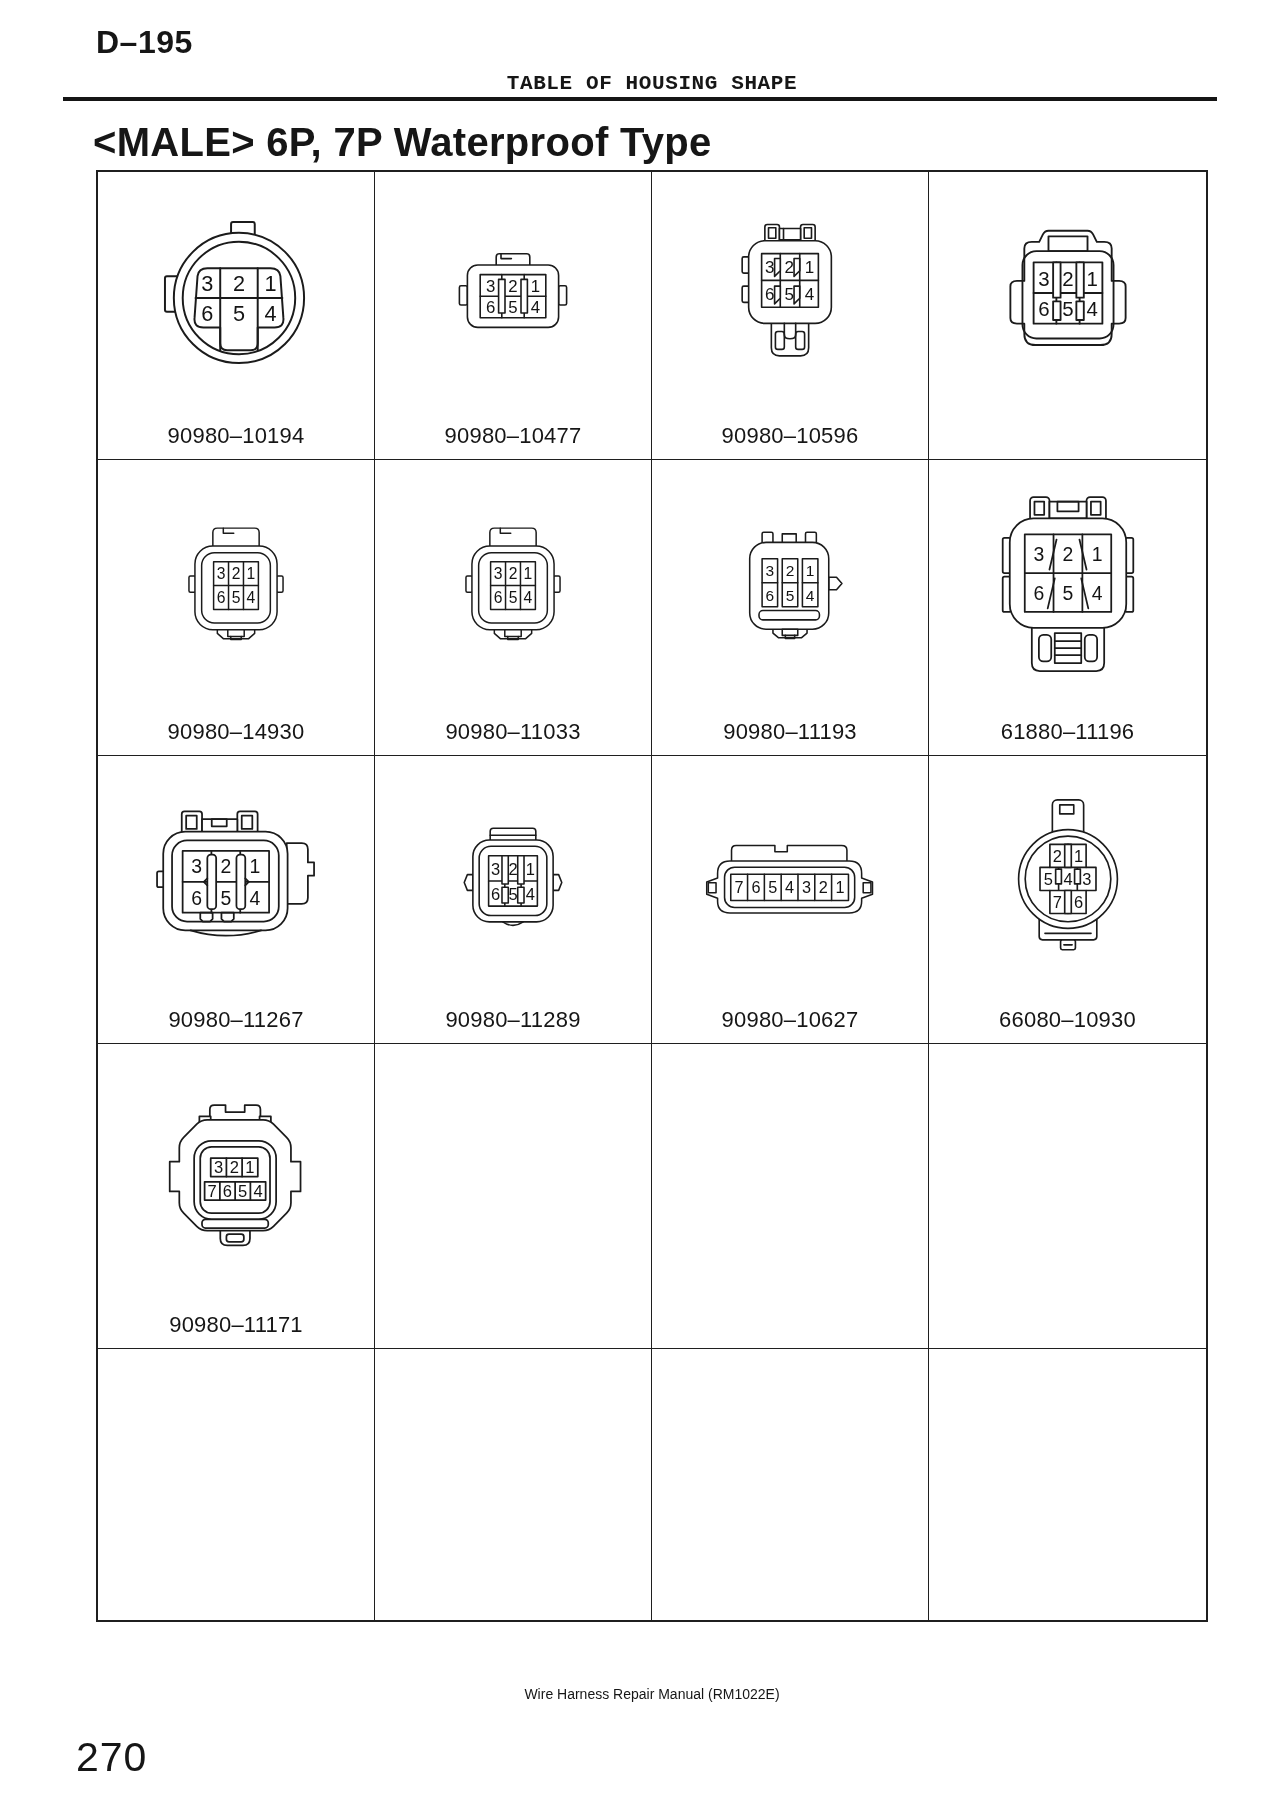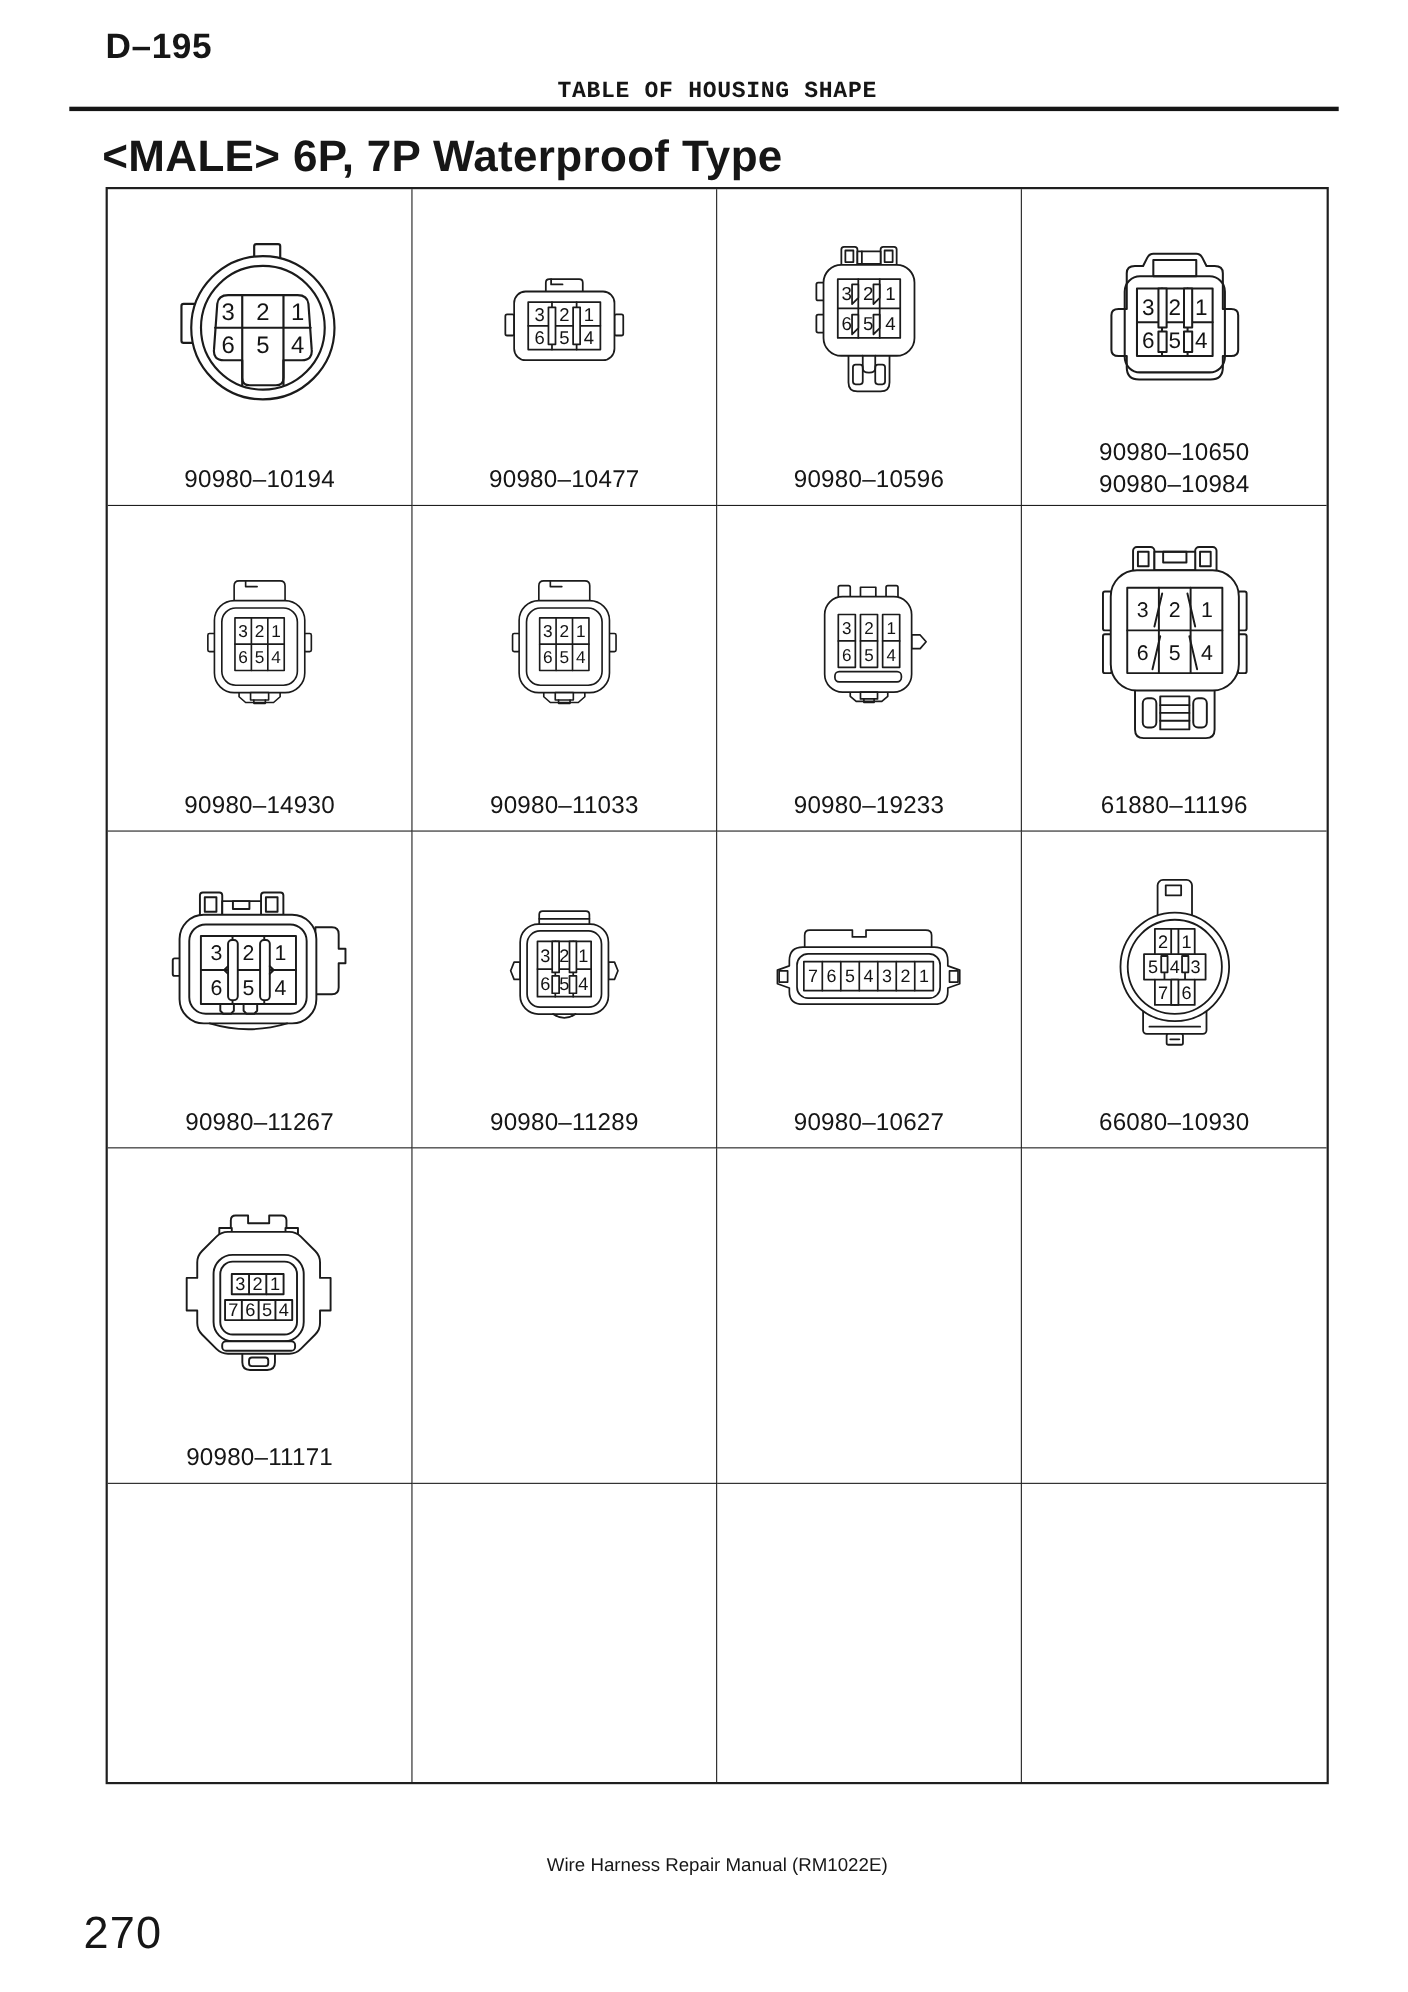--- a/index.html
+++ b/index.html
@@ -18,21 +18,21 @@
   .cell:nth-child(4n){border-right:none;}
   .cell:nth-child(n+17){border-bottom:none;}
   .lbl{position:absolute;left:0;right:0;bottom:9px;text-align:center;font-size:22px;line-height:29px;color:#161616;letter-spacing:.2px;}
   .lbl.two{bottom:5px;}
 
   .fig svg{display:block;}
   .ln{stroke:#1b1b1b;stroke-width:2;fill:none;stroke-linejoin:round;stroke-linecap:round;}
   .wf{stroke:#1b1b1b;stroke-width:2;fill:#ffffff;stroke-linejoin:round;stroke-linecap:round;}
   .pn{font-family:"Liberation Sans",sans-serif;fill:#141414;}
 
-  .footer-text{position:absolute;left:96px;top:1686px;width:1112px;text-align:center;font-size:17px;}
+  .footer-text{position:absolute;left:96px;top:1686px;width:1112px;text-align:center;font-size:14px;}
   .page-number{position:absolute;left:76px;top:1734px;font-size:41px;letter-spacing:1px;}
 </style>
 </head>
 <body>
 
 <div class="doc-code">D–195</div>
 <div class="header-title">TABLE OF HOUSING SHAPE</div>
 <div class="header-rule"></div>
 <div class="section-title">&lt;MALE&gt; 6P, 7P Waterproof Type</div>
 
@@ -134,24 +134,20 @@
         <rect class="wf" x="94" y="84" width="8" height="20"></rect>
         <g font-size="22" text-anchor="middle">
           <text class="pn" x="59" y="68">3</text>
           <text class="pn" x="85" y="68">2</text>
           <text class="pn" x="111" y="68">1</text>
           <text class="pn" x="59" y="100">6</text>
           <text class="pn" x="85" y="100">5</text>
           <text class="pn" x="111" y="100">4</text>
         </g>
       </svg>
-    </div>
-    <div class="lbl two">
-      <div>90980–10650</div>
-      <div>90980–10984</div>
     </div>
   </div>
 
   <div class="cell">
     <div class="fig">
       <svg width="112" height="131" viewBox="0 0 150 175">
         <path class="wf" d="M44,40 V18 Q44,12 50,12 H100 Q106,12 106,18 V40"></path>
         <path class="ln" d="M58,12 v7 h14"></path>
         <rect class="wf" x="12" y="76" width="9" height="22" rx="2"></rect>
         <rect class="wf" x="129" y="76" width="9" height="22" rx="2"></rect>
@@ -221,21 +217,21 @@
         <g font-size="20" text-anchor="middle">
           <text class="pn" x="50" y="69">3</text>
           <text class="pn" x="76" y="69">2</text>
           <text class="pn" x="102" y="69">1</text>
           <text class="pn" x="50" y="101">6</text>
           <text class="pn" x="76" y="101">5</text>
           <text class="pn" x="102" y="101">4</text>
         </g>
       </svg>
     </div>
-    <div class="lbl">90980–19233</div>
+    <div class="lbl">90980–11193</div>
   </div>
 
   <div class="cell">
     <div class="fig">
       <svg width="150" height="190" viewBox="0 0 170 215">
         <rect class="wf" x="42" y="8" width="22" height="28" rx="4"></rect>
         <rect class="ln" x="47" y="13" width="11" height="15"></rect>
         <rect class="wf" x="106" y="8" width="22" height="28" rx="4"></rect>
         <rect class="ln" x="111" y="13" width="11" height="15"></rect>
         <rect class="wf" x="64" y="13" width="42" height="19"></rect>

